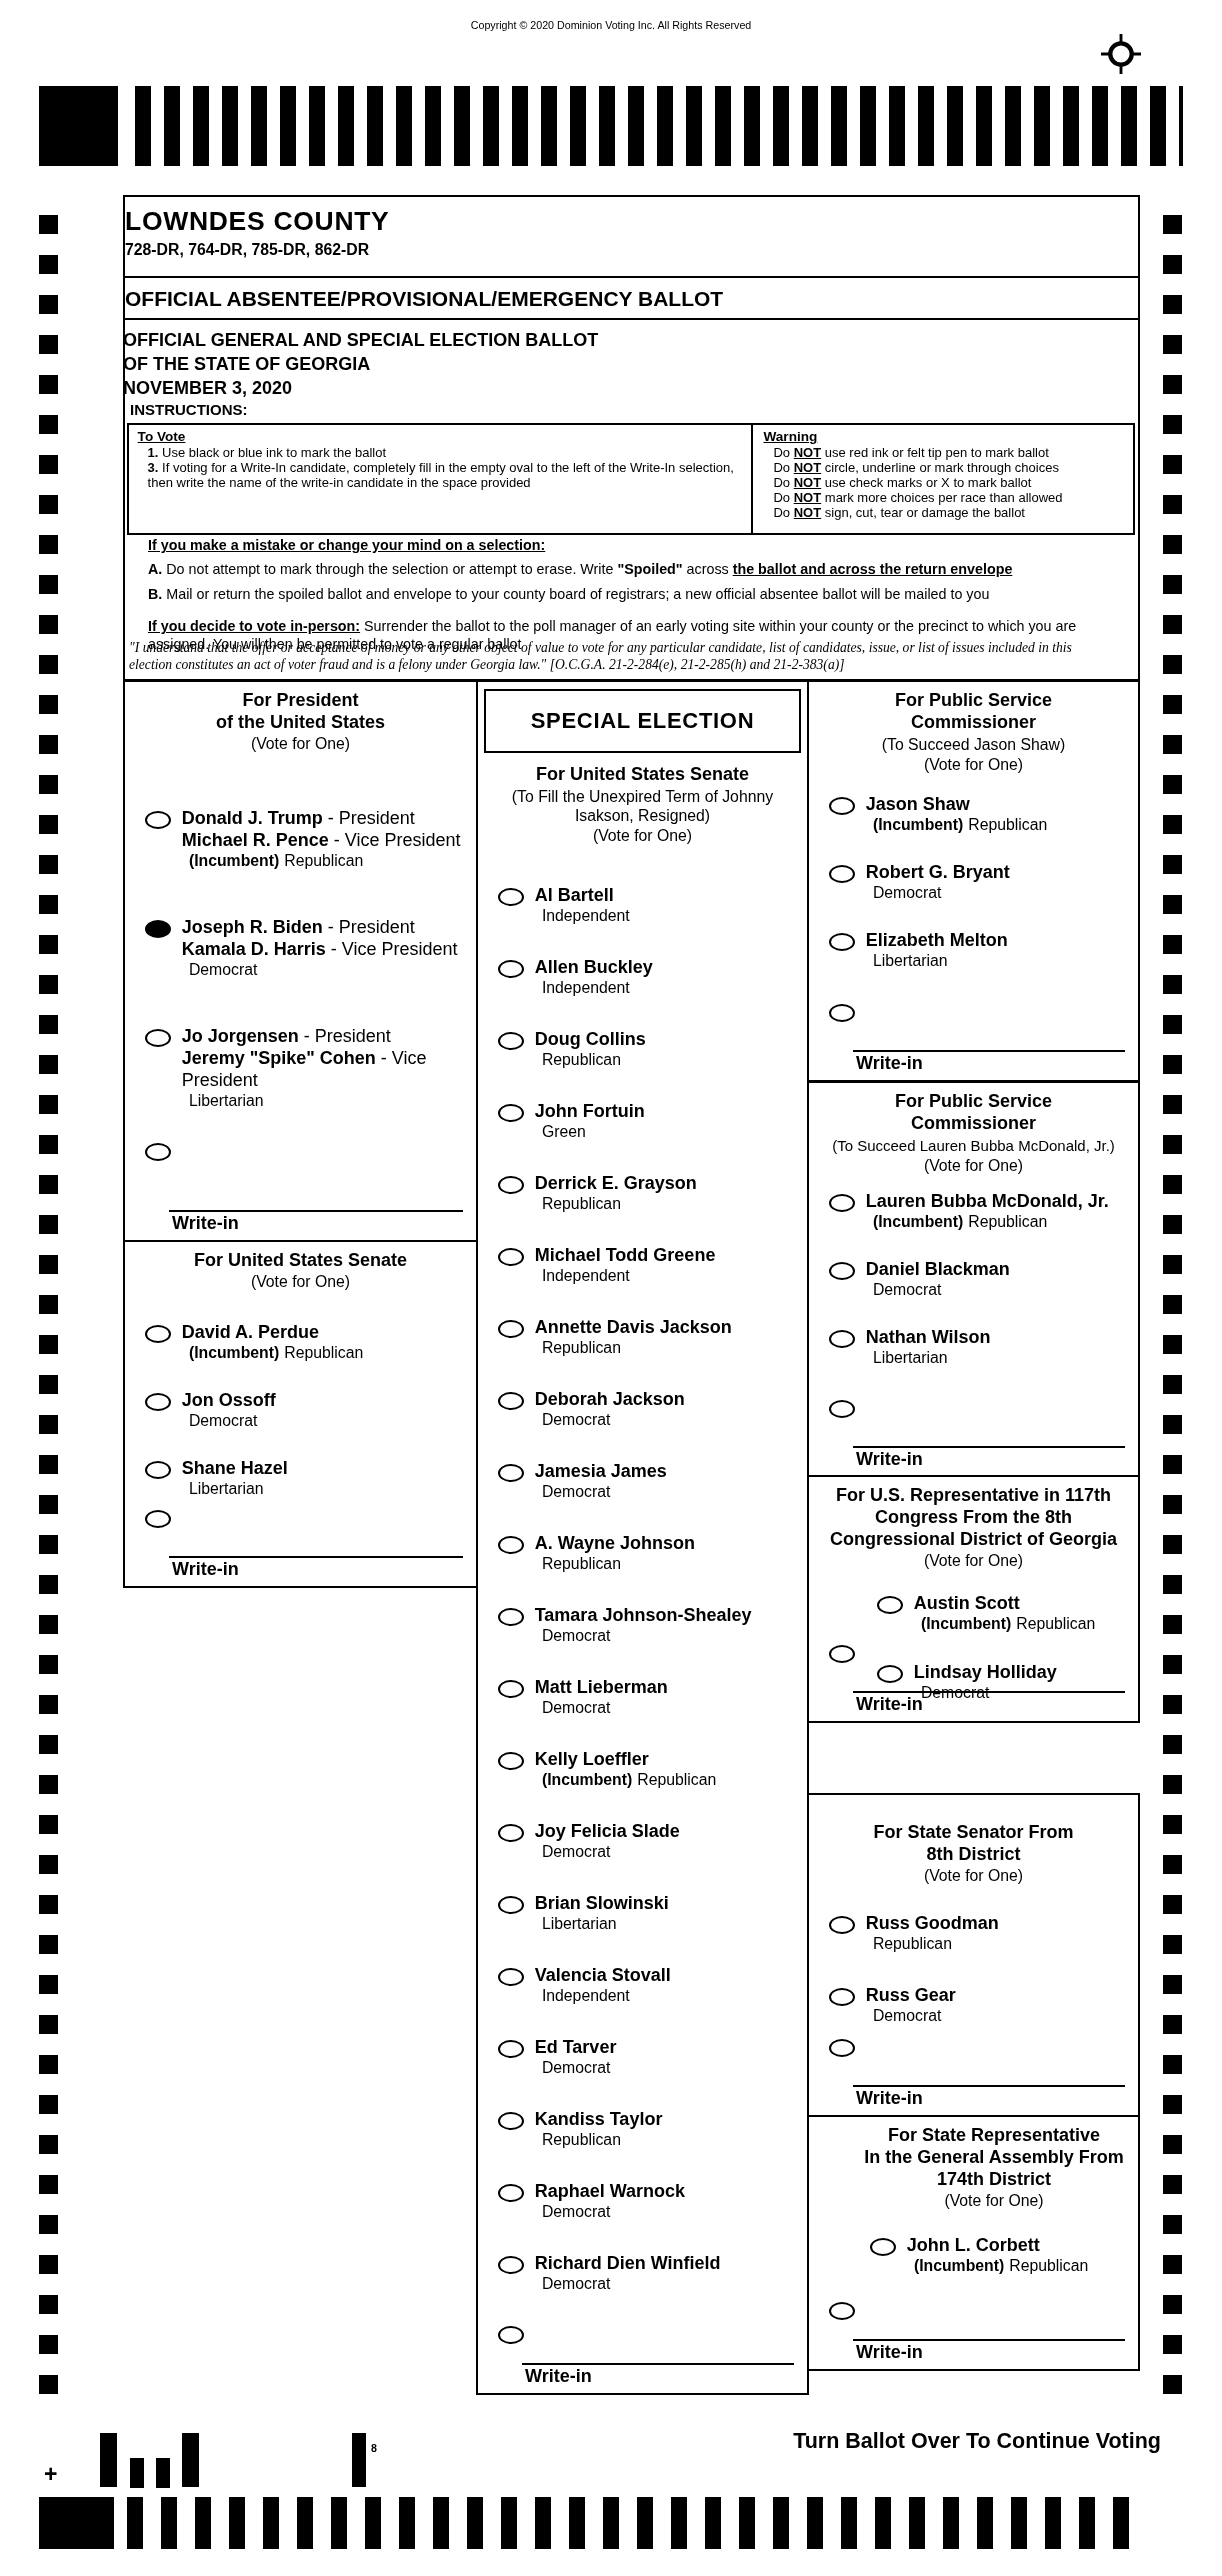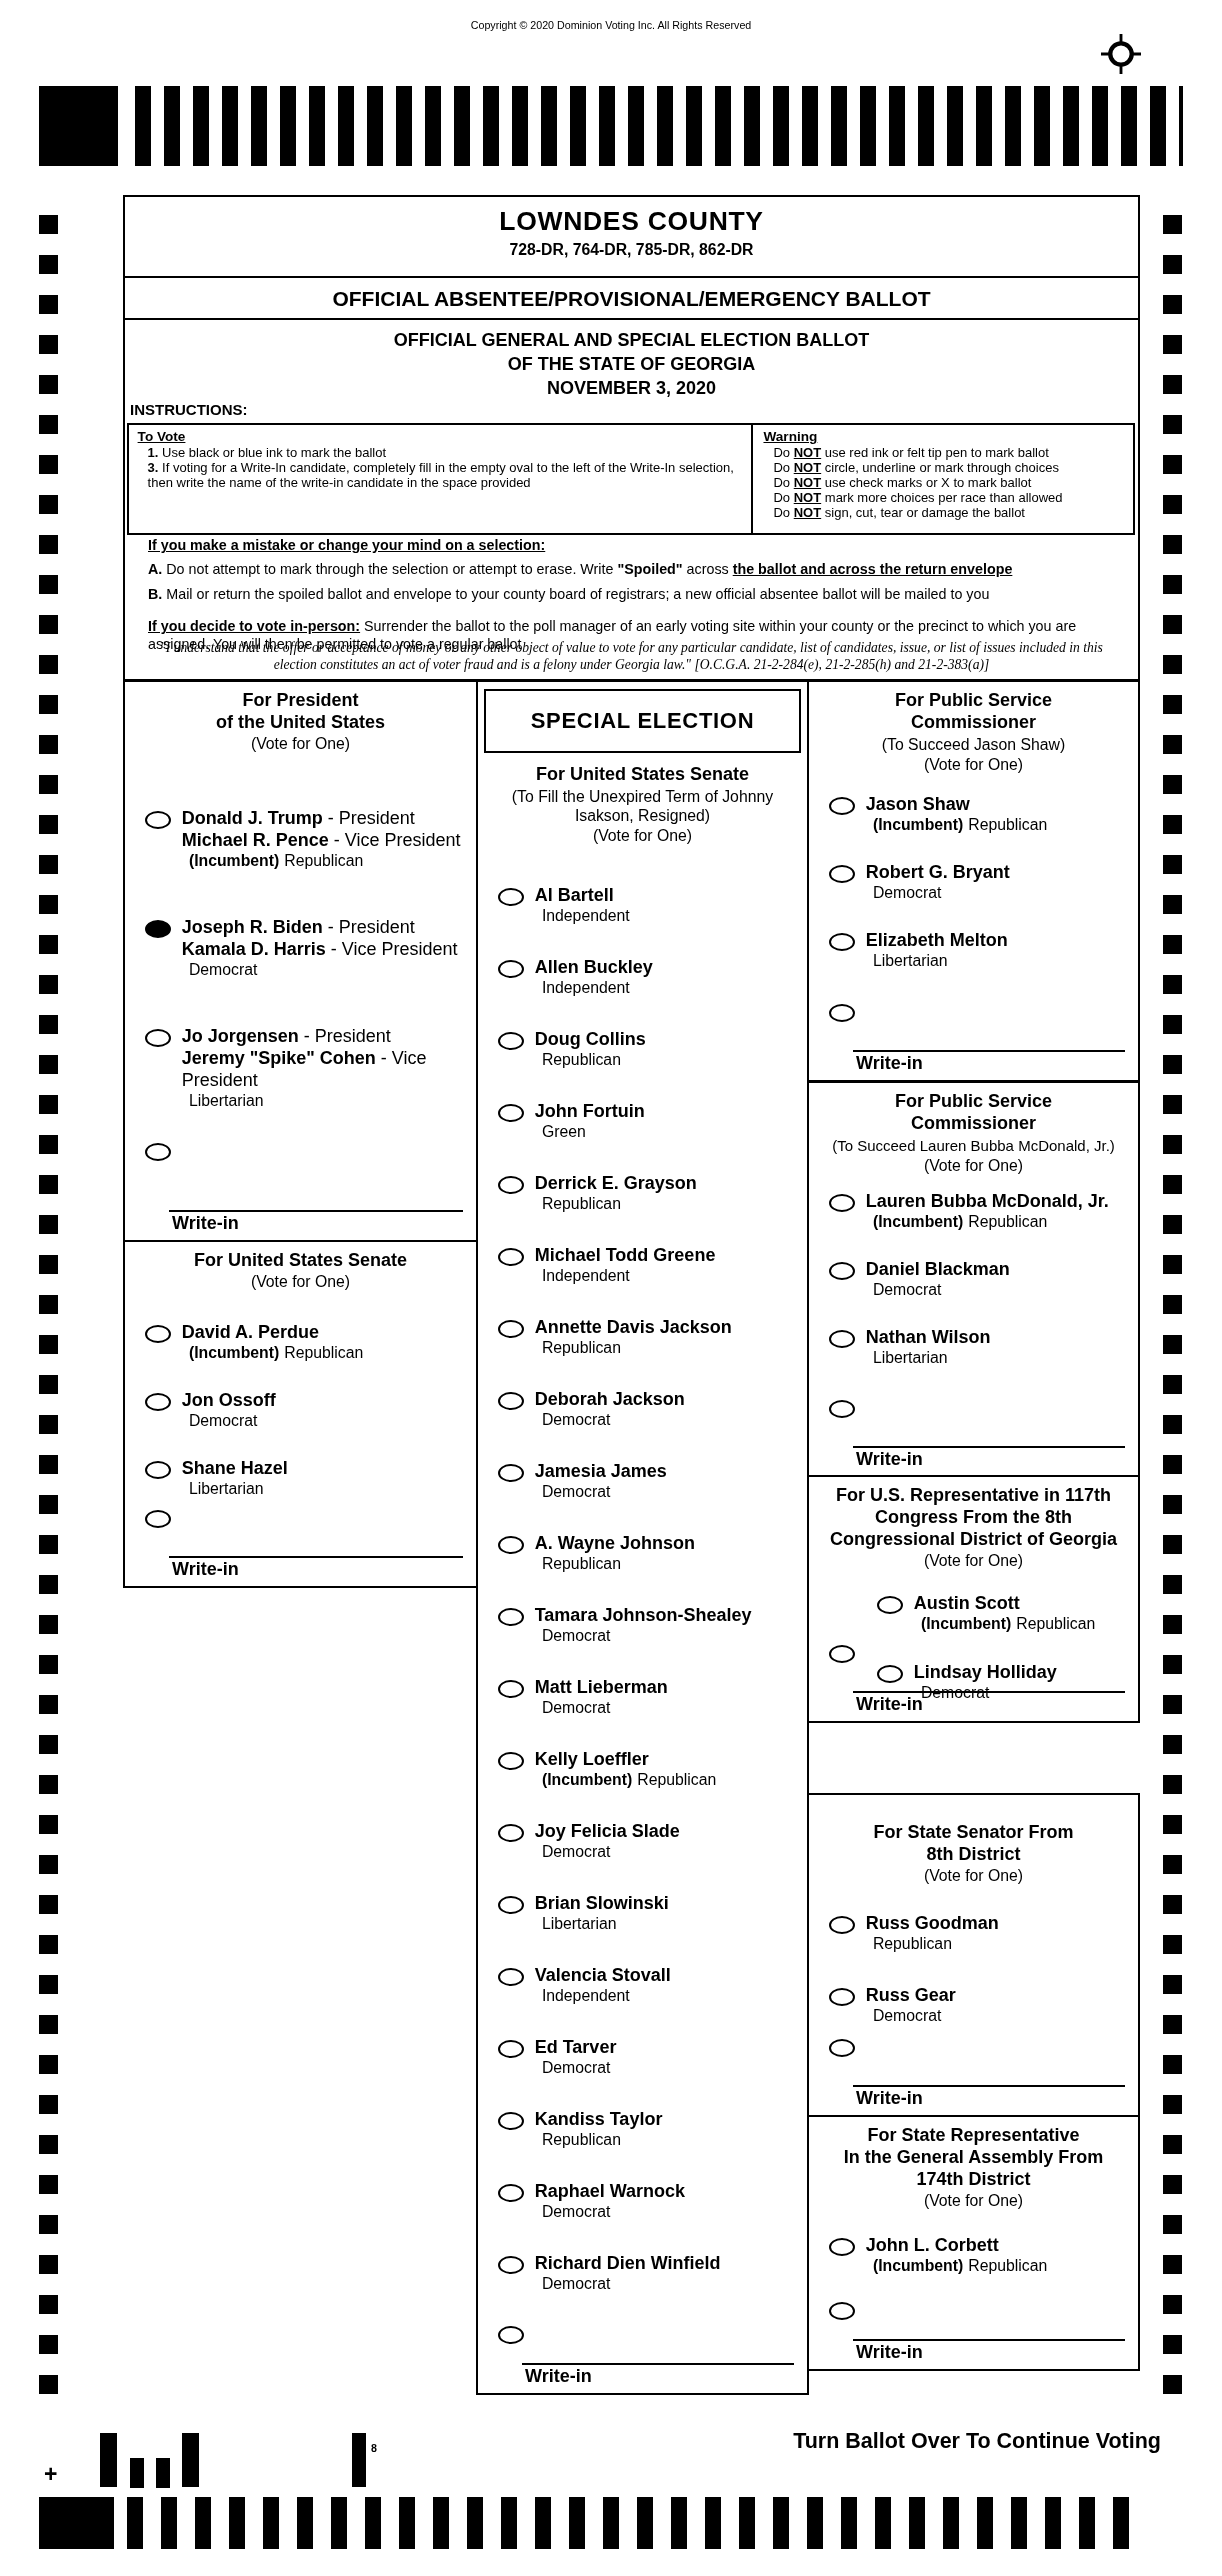--- a/index.html
+++ b/index.html
@@ -1,21 +1,21 @@
 <!DOCTYPE html>
 <html style="font-size:11.5px"><head>
 <meta charset="utf-8">
 <style>
   html,body{margin:0;padding:0;}
   body{
     width:1222px;height:2576px;position:relative;background:#fff;color:#000;
     font-family:"Liberation Sans",sans-serif;overflow:hidden;
   }
   .abs{position:absolute;}
-  .center{text-align:center;}
+  .center{text-align:left;}
   
   .tblock{position:absolute;background:#000;}
   .tbars-h{position:absolute;background:repeating-linear-gradient(90deg,#000 0 15.8px,transparent 15.8px 29px);}
   .tbars-hb{position:absolute;background:repeating-linear-gradient(90deg,#000 0 15.8px,transparent 15.8px 34px);}
   .tbars-v{position:absolute;background:repeating-linear-gradient(180deg,#000 0 18.6px,transparent 18.6px 40px);}
   
   .county-box{left:123px;top:195px;width:1017px;height:83px;border:2.1px solid #000;box-sizing:border-box;padding-top:8.6px;}
   .county-name{font-size:26.5px;font-weight:bold;letter-spacing:0.7px;}
   .precincts{font-size:15.8px;font-weight:bold;margin-top:4.3px;}
   .type-box{left:123px;top:276px;width:1017px;height:44px;border:2.1px solid #000;box-sizing:border-box;line-height:42px;font-size:21px;font-weight:bold;}
@@ -554,21 +554,21 @@
         </span>
       </div>
     </div>
   <div class="writein">
     <span class="oval"></span>
     <div class="writein-line"></div>
     <div class="writein-label">Write-in</div>
   </div>
 </div>
 
-<div class="cbox" style="left:807px;top:2115px;width:333px;height:256px;">
+<div class="cbox" style="left:807px;top:2115px;width:333px;height:256px;padding-left:41px;">
   <div class="contest-header" style="height:117px;">
     <div class="contest-title">For State Representative
 In the General Assembly From
 174th District</div>
     <div class="contest-vote">(Vote for One)</div>
   </div>
   <div class="rh98">
 
       <div class="cand-row">
         <span class="oval"></span>

